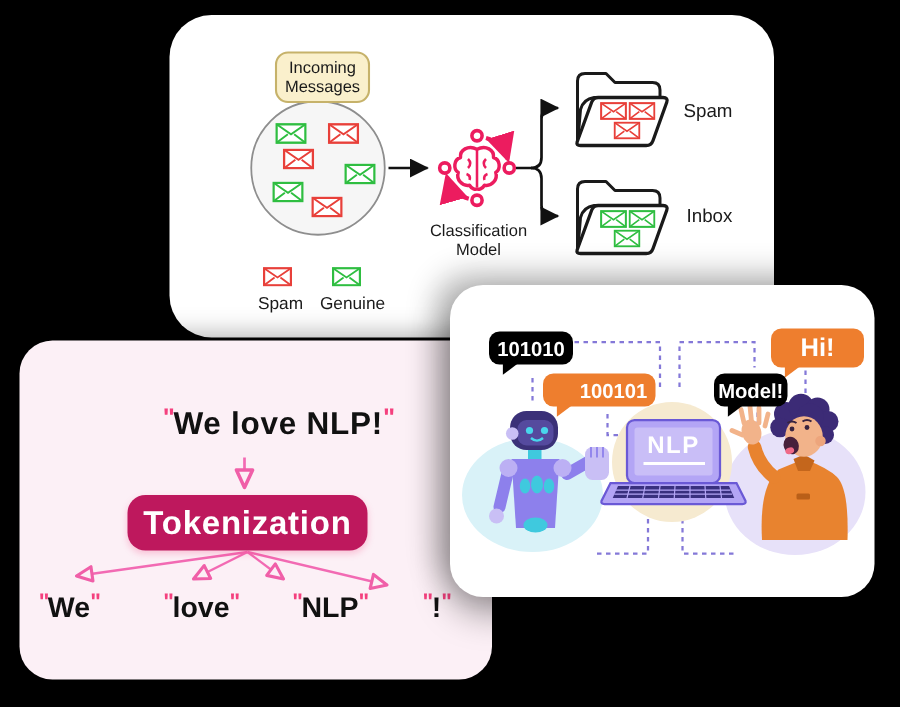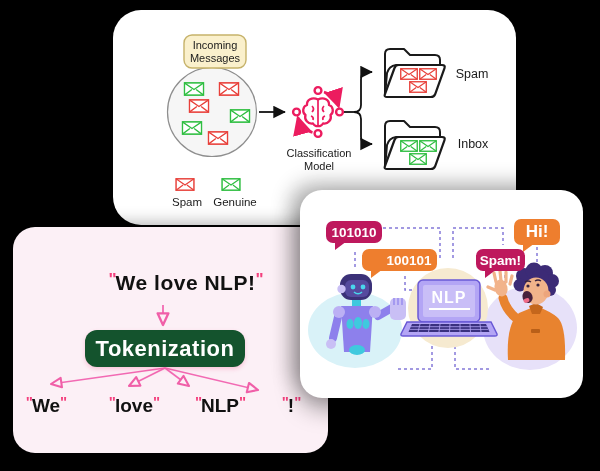--- a/index.html
+++ b/index.html
@@ -12,37 +12,37 @@
   .card-right{left:300px;top:190px;width:283px;height:208px;background:#fff;border-radius:22px;z-index:3;
     box-shadow:-10px -8px 20px rgba(0,0,0,.24), 0 10px 24px rgba(0,0,0,.4);overflow:hidden;}
   .abs{position:absolute;}
   svg{display:block;}
   svg text{font-family:"Liberation Sans",sans-serif;fill:#1a1a1a;}
 
   
   .sentence{left:30px;top:44px;width:285px;text-align:center;font-size:21px;font-weight:bold;
     color:#111;letter-spacing:.5px;white-space:nowrap;}
   .q{color:#f4407e;font-size:17px;position:relative;top:-5px;font-weight:bold;letter-spacing:-1px;}
-  .tok-box{left:72px;top:103px;width:160px;height:37px;background:#14532d;border-radius:12px;
+  .tok-box{left:72px;top:103px;width:160px;height:37px;background:#be185d;border-radius:12px;
     display:flex;align-items:center;justify-content:center;color:#fff;font-weight:bold;font-size:22px;
     letter-spacing:.5px;box-shadow:0 2px 4px rgba(244,64,126,.25);}
   .token{top:166px;height:26px;display:flex;align-items:center;justify-content:center;
     font-size:19px;font-weight:bold;color:#111;white-space:nowrap;transform:translateX(-50%);}
   .token .q{font-size:15px;top:-5px;}
 
   
   .bubble{position:absolute;display:flex;align-items:center;justify-content:center;color:#fff;
     font-weight:bold;border-radius:7px;z-index:5;}
   .bubble::after{content:"";position:absolute;left:9px;bottom:-7px;width:12px;height:9px;
     background:inherit;clip-path:polygon(0 0,100% 0,0 100%);}
-  .bubble.cyan{background:#be185d;}
+  .bubble.cyan{background:#000000;}
   .bubble.orange{background:#ee7e2e;}
   .b-101010{left:26px;top:31px;width:56px;height:22px;font-size:13.5px;}
   .b-100101{left:62px;top:59px;width:56px;height:22px;font-size:13.5px;padding-left:19px;}
-  .b-hi{left:214px;top:29px;width:46px;height:26px;font-size:17px;}
+  .b-hi{left:214px;top:29px;width:62px;height:26px;font-size:17px;}
   .b-hello{left:176px;top:59px;width:49px;height:22px;font-size:13.5px;}
   .nlp-label{left:118px;top:92px;width:62px;height:34px;display:flex;align-items:center;
     justify-content:center;z-index:4;}
   .nlp-label span{color:#fff;font-weight:bold;font-size:16px;letter-spacing:1px;
     border-bottom:2px solid #fff;padding:0 3px 1px 3px;}
 
   
   .env-red{color:#e8403a;}
   .env-green{color:#2fbe41;}
 </style>
@@ -244,20 +244,20 @@
         <ellipse cx="226.5" cy="110.5" rx="3" ry="2.2" fill="#ef6a88" transform="rotate(-20 226.5 110.5)"></ellipse>
         <path d="M216,128 Q206,120 203,108" stroke="#e8832f" stroke-width="9" stroke-linecap="round" fill="none"></path>
         <ellipse cx="201" cy="98" rx="6.5" ry="8.5" fill="#f2b38a" transform="rotate(-14 201 98)"></ellipse>
         <path d="M196,92 L194,83 M201,91 L200,81 M206,92 L206,82 M210,94 L212,86 M195,100 L188,97" stroke="#f2b38a" stroke-width="3.2" stroke-linecap="round" fill="none"></path>
       </g>
     </svg>
 
     <div class="bubble cyan b-101010">101010</div>
     <div class="bubble orange b-100101">100101</div>
     <div class="bubble orange b-hi">Hi!</div>
-    <div class="bubble cyan b-hello">Spam!</div>
+    <div class="bubble cyan b-hello">Model!</div>
 
     <div class="abs nlp-label">
       <span>NLP</span>
     </div>
   </section>
 
 </div>
 
 </body></html>

